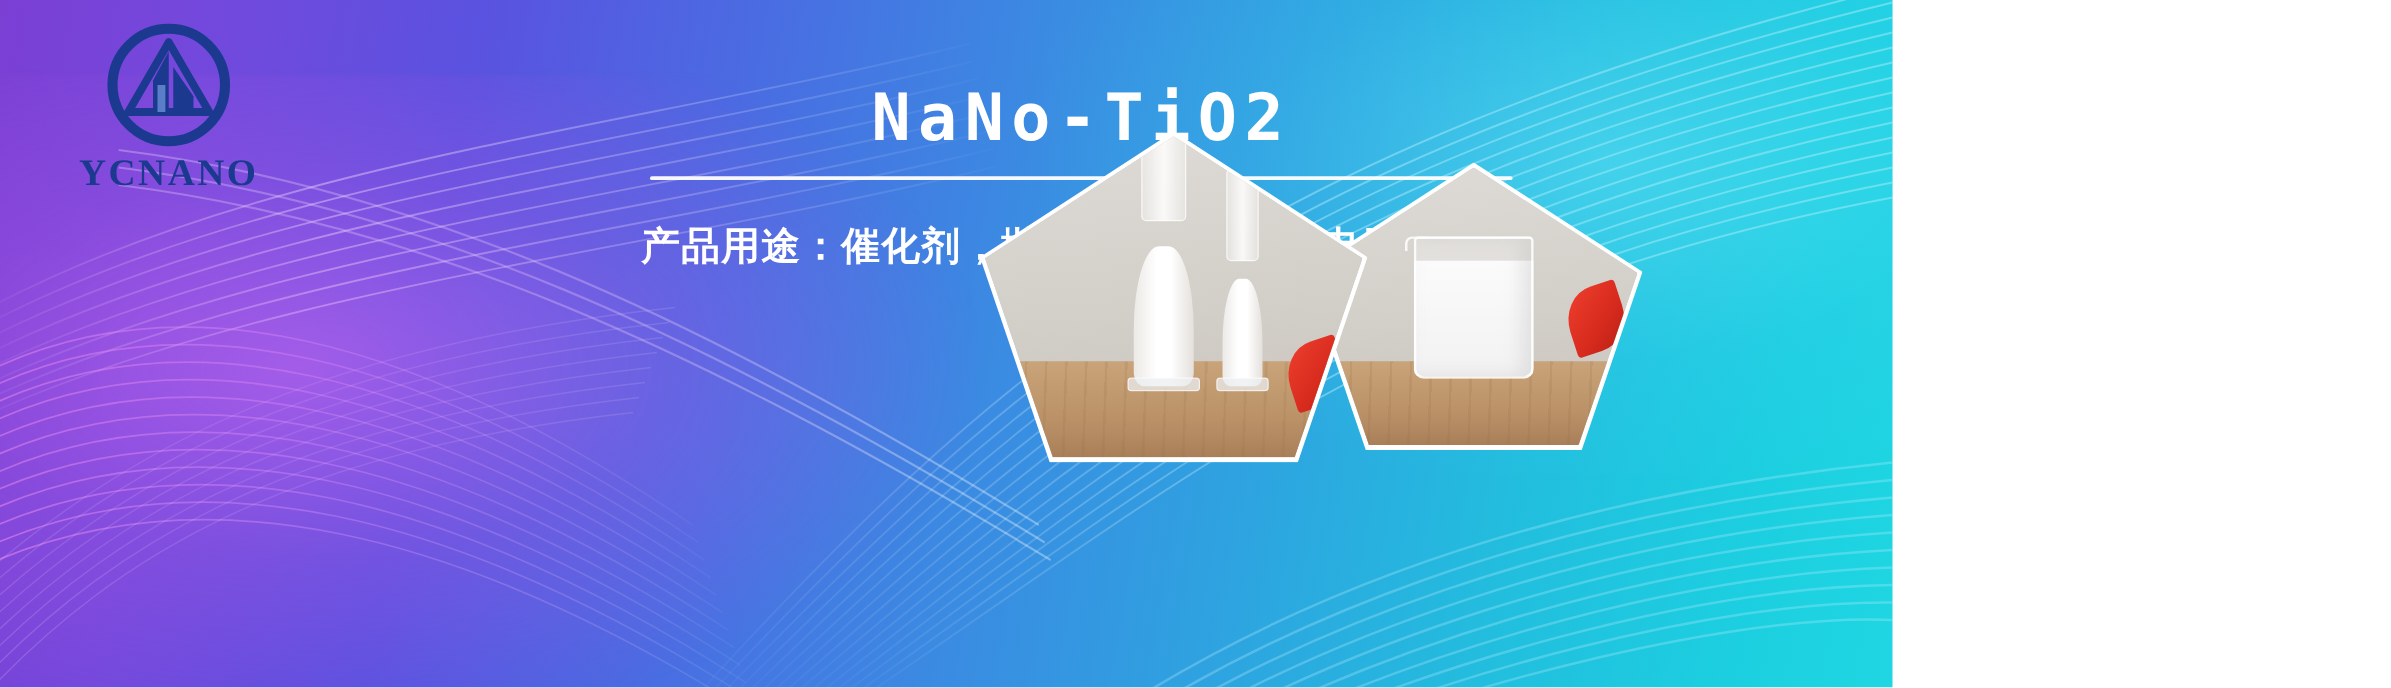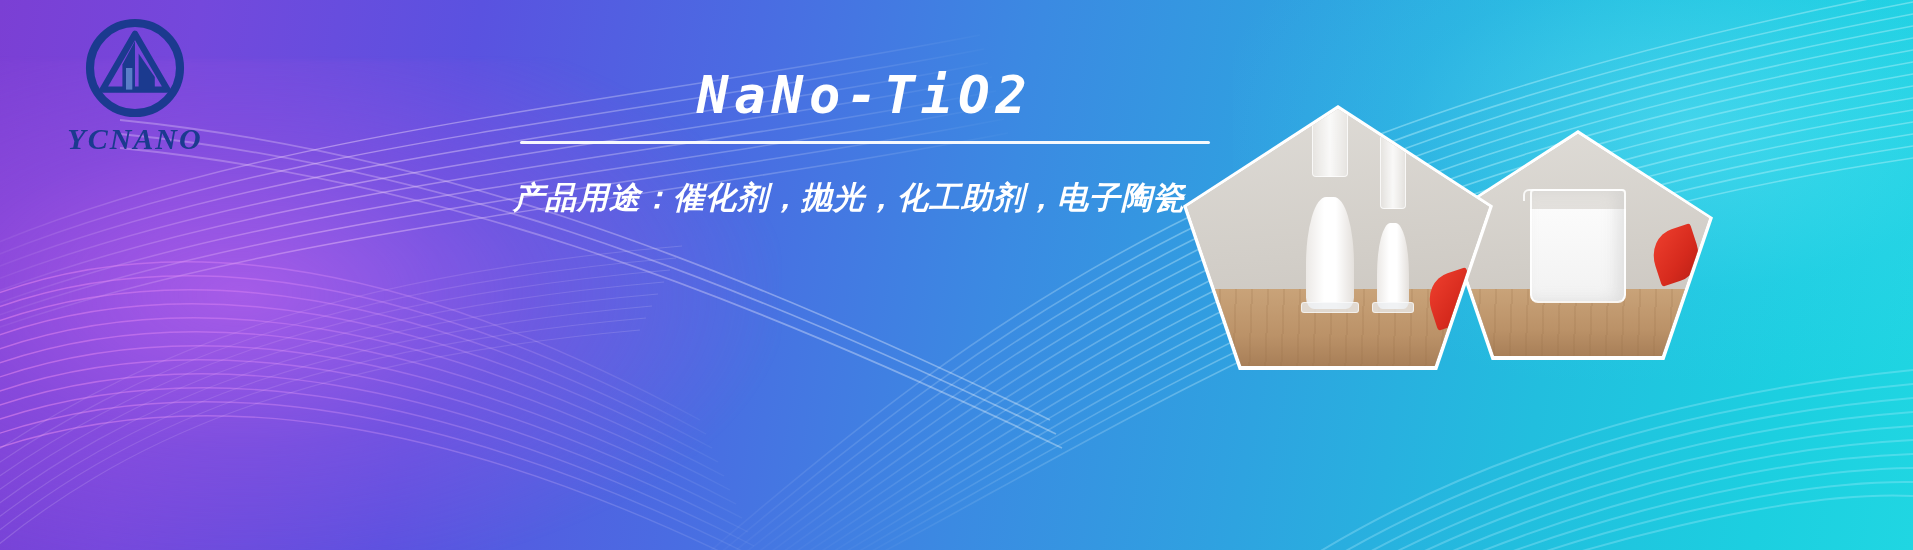--- a/index.html
+++ b/index.html
@@ -2,35 +2,34 @@
 <html><head>
 <meta charset="utf-8">
 <style>
   html, body {
     margin: 0;
     padding: 0;
     background: #ffffff;
   }
   #banner {
     position: relative;
-    width: 1913px;
+    width: 1514px;
     height: 550px;
     overflow: hidden;
     font-family: "Liberation Sans", "DejaVu Sans", sans-serif;
     background: linear-gradient(100deg,
         #7b3fd4 0%,
         #7448dc 10%,
         #5a52e0 24%,
         #4a6ce2 38%,
         #3b8ae2 52%,
         #2ea3e0 66%,
         #22bede 80%,
         #1ccfe0 92%,
         #20d6e2 100%);
-    font-style: italic;
   }
 
   
   .bgwaves {
     position: absolute;
     inset: 0;
     pointer-events: none;
   }
   .bgwaves svg { display: block; width: 100%; height: 100%; }
 

